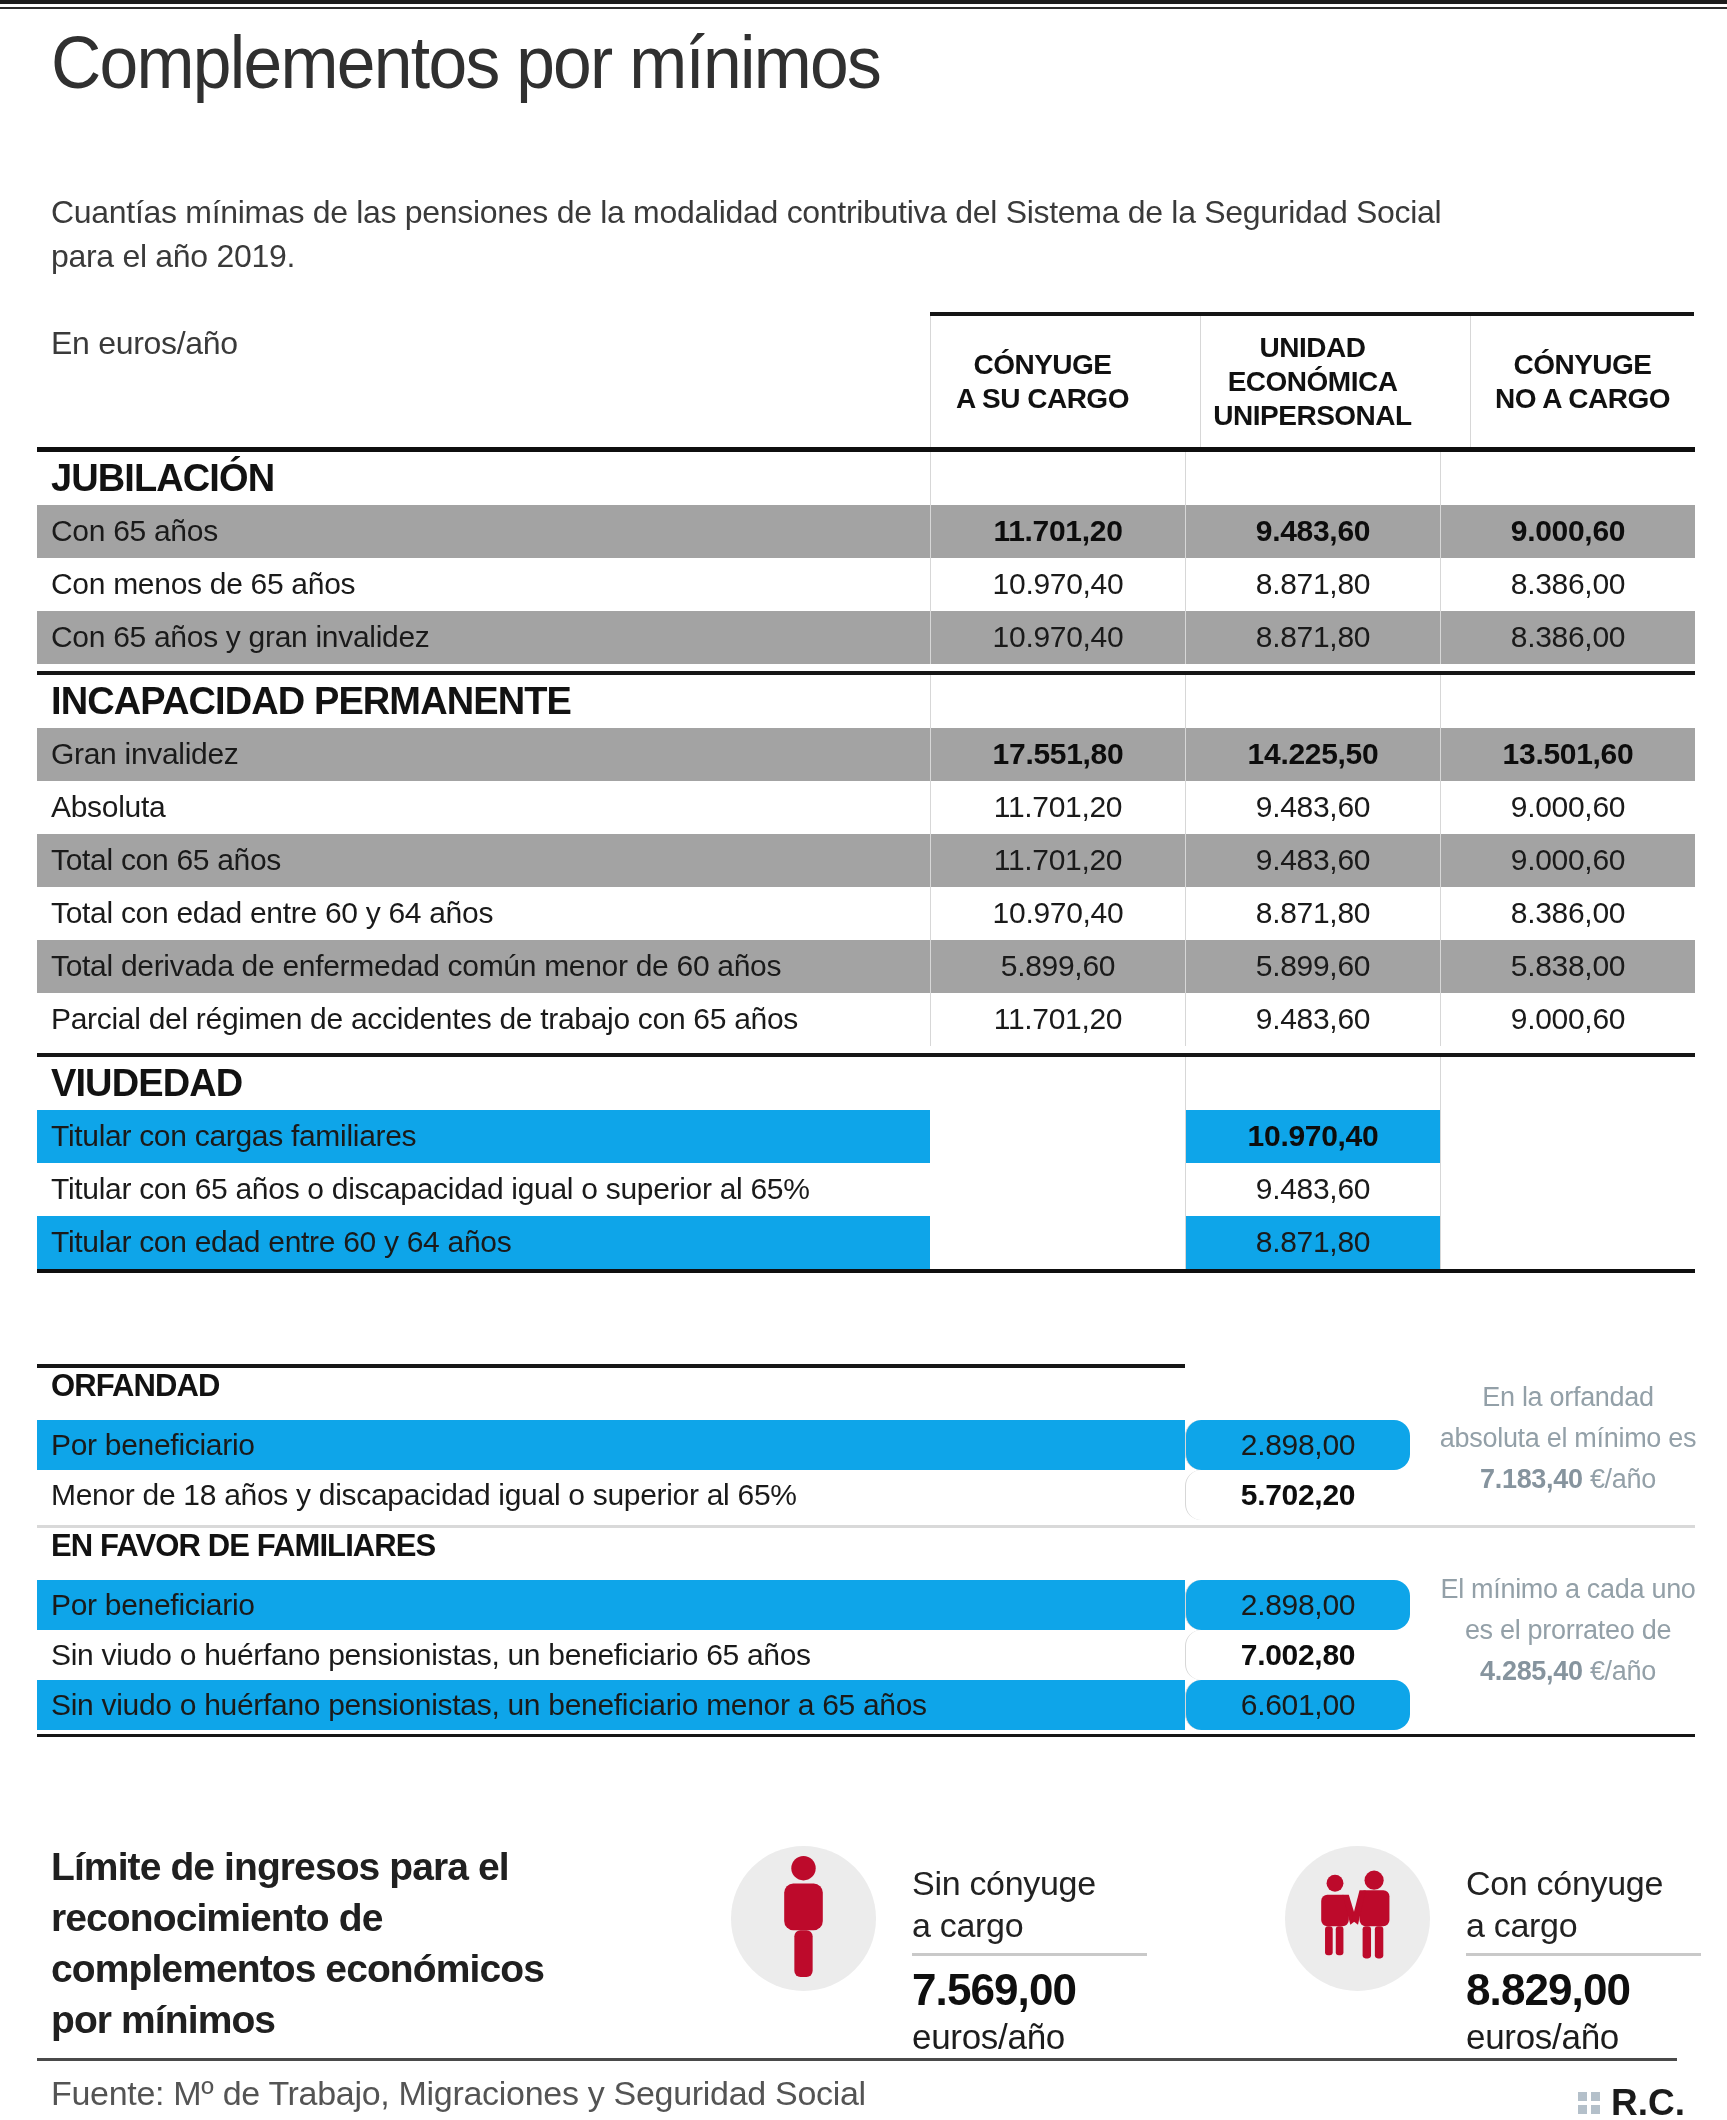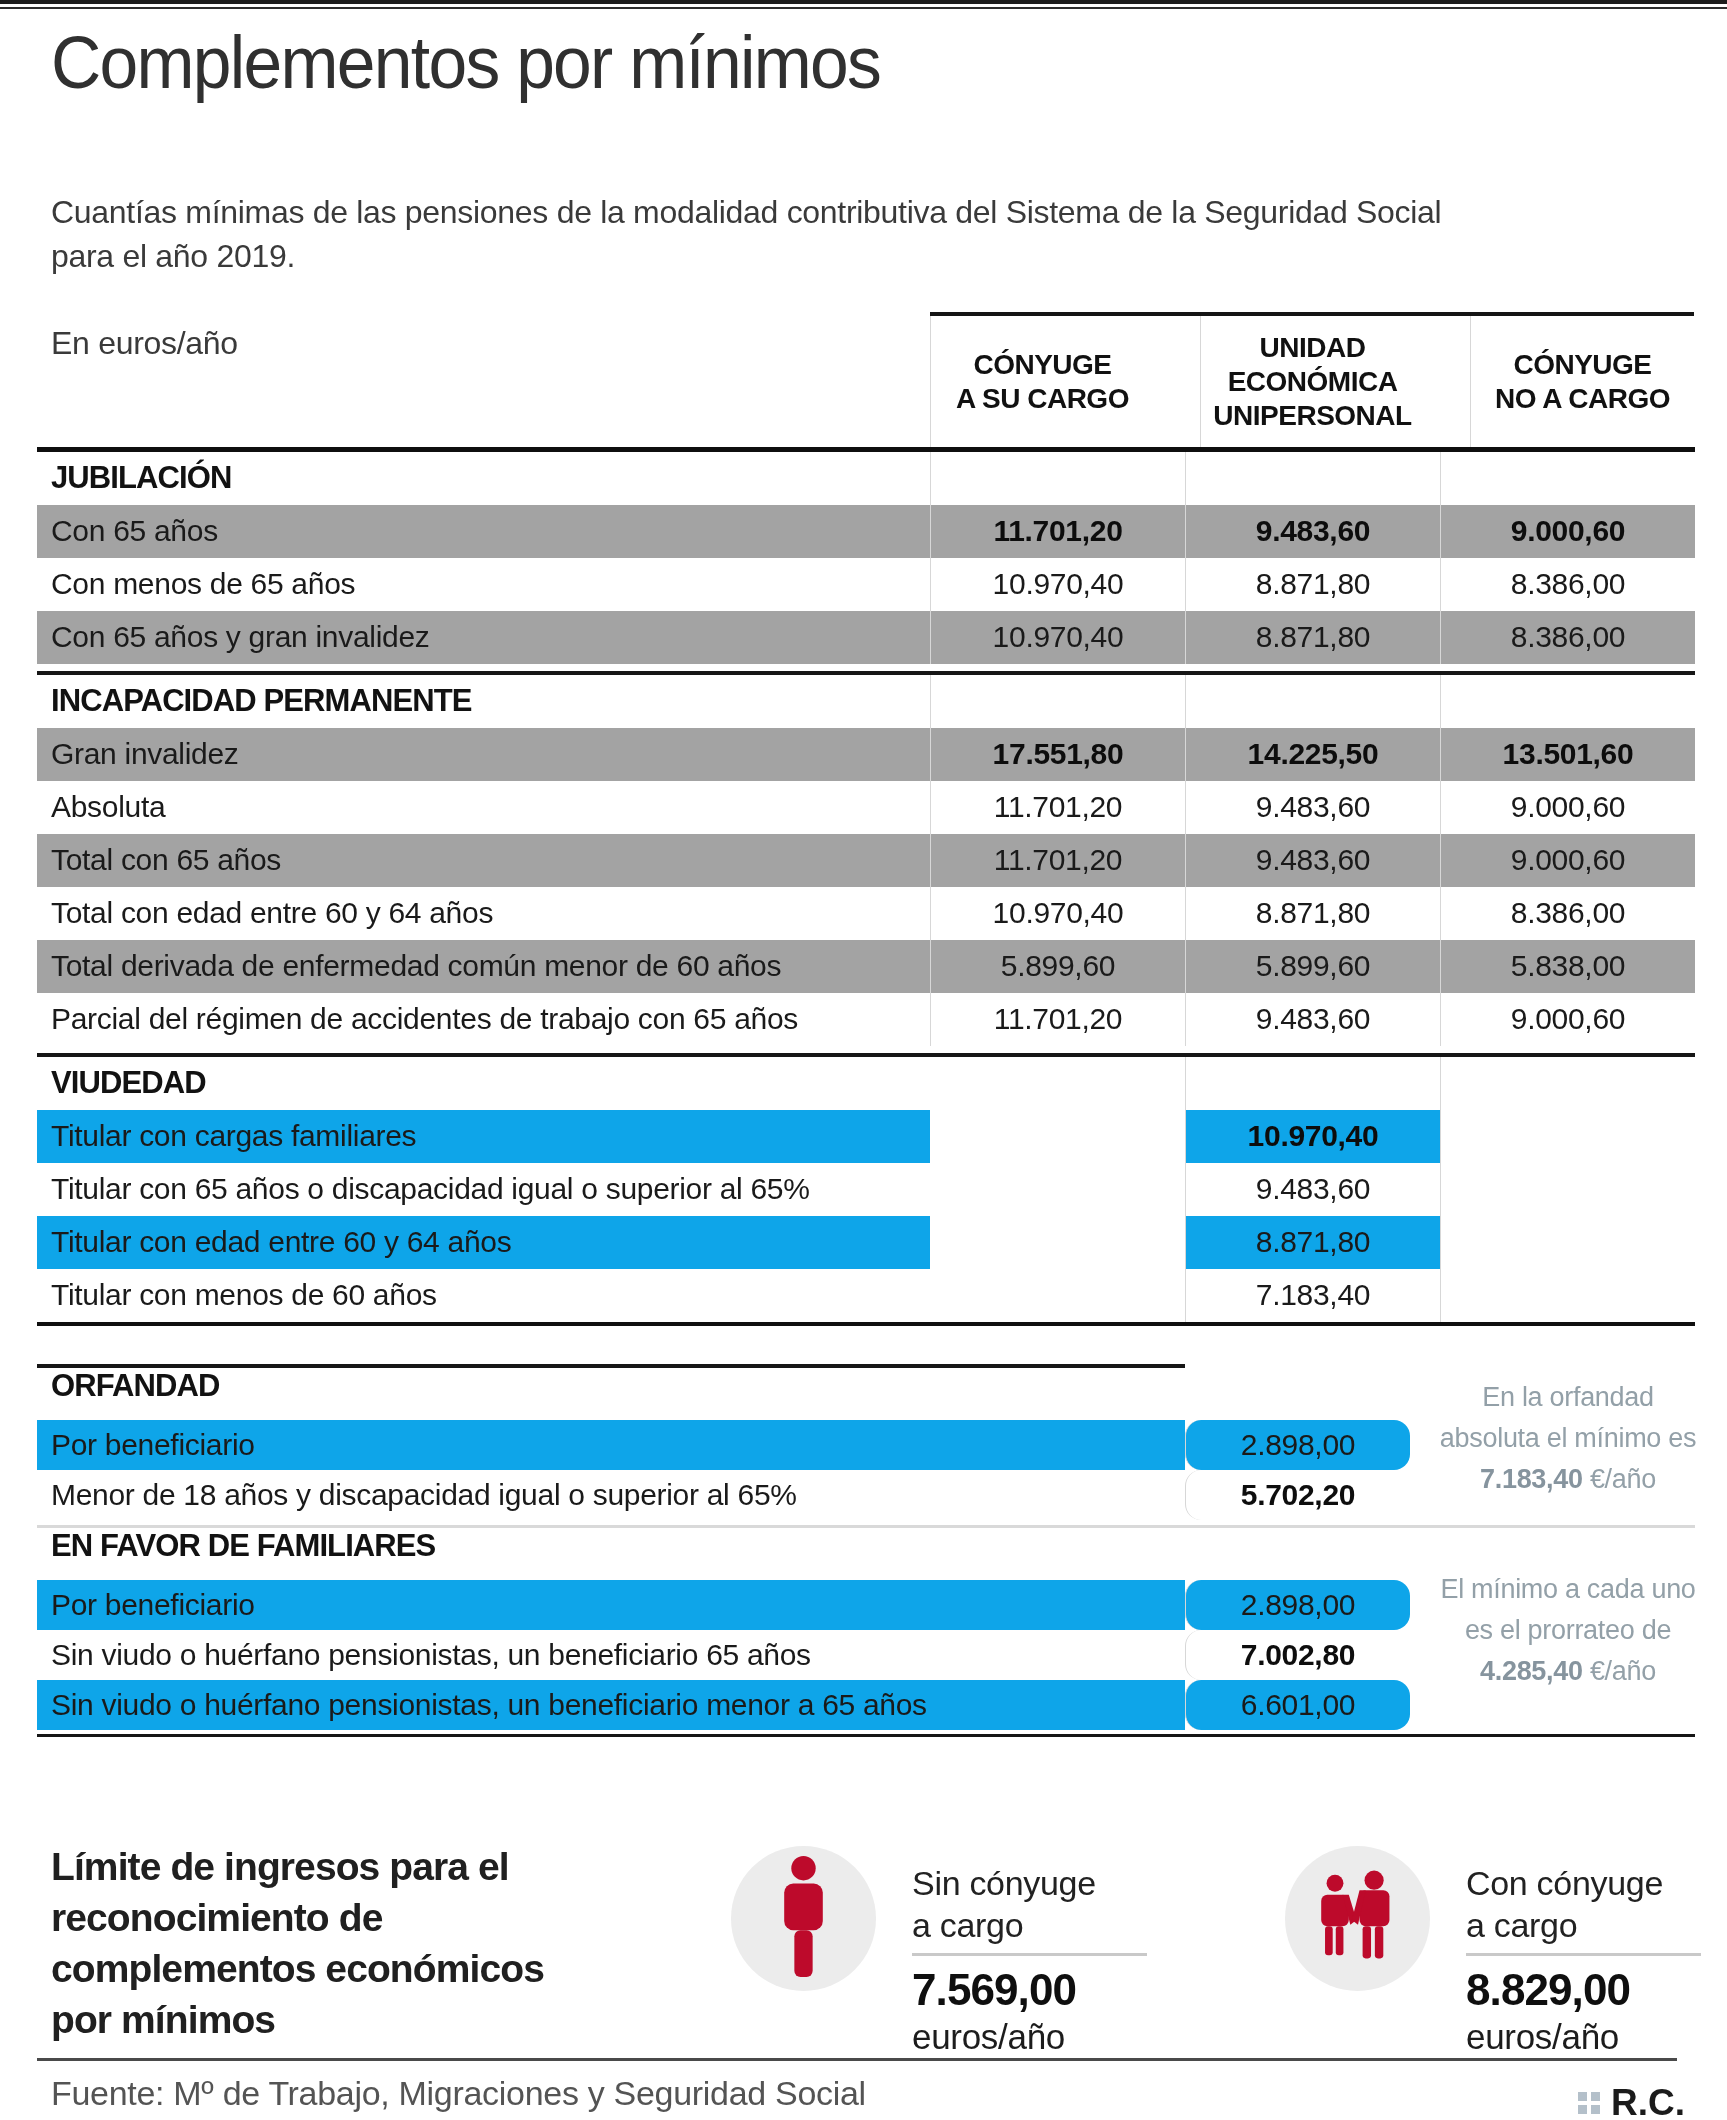--- a/index.html
+++ b/index.html
@@ -23,21 +23,21 @@
   #hdr-cols{display:flex;width:764px;border-top:4.6px solid #151515;box-sizing:border-box;gap:46px;}
   .hdr-cell{width:255px;display:flex;align-items:center;justify-content:center;text-align:center;
             font-weight:bold;font-size:28px;line-height:34px;border-left:0.9px solid #d7d7d7;
             white-space:pre-line;letter-spacing:-0.5px;box-sizing:border-box;color:#111;}
   .rule{height:3.7px;background:#161616;}
   .rule-5{height:4.6px;background:#0f0f0f;}
   .rule-gray{height:2.8px;background:#d9d9d9;}
   .sec-pad{padding-bottom:7.4px;}
   .sec-row{display:flex;height:53px;}
   .sec-name{width:893px;display:flex;align-items:center;padding-left:14px;font-weight:bold;
-            font-size:31px;letter-spacing:-0.9px;box-sizing:border-box;color:#121212;}
+            font-size:38px;letter-spacing:-0.9px;box-sizing:border-box;color:#121212;}
   .row{display:flex;height:53px;}
   .cell-label{box-sizing:border-box;width:893px;padding-left:14px;display:flex;align-items:center;font-size:30px;}
   .cell{width:255px;display:flex;align-items:center;justify-content:center;font-size:30px;box-sizing:border-box;}
   .vline{border-left:0.9px solid #d7d7d7;}
   .striped{background:#a3a3a3;}
   .cell-striped{background:#0ea5e9;}
   .boldv{font-weight:bold;color:#0d0d0d;}
 
   
   #secondary{left:37px;top:1364px;width:1658px;}
@@ -197,26 +197,20 @@
             <div class="cell"></div>
             <div class="cell vline">9.483,60</div>
             <div class="cell vline"></div>
           </div>
           <div class="row">
             <div class="cell-label cell-striped">Titular con edad entre 60 y 64 años</div>
             <div class="cell"></div>
             <div class="cell vline cell-striped">8.871,80</div>
             <div class="cell vline"></div>
           </div>
-          <div class="row">
-            <div class="cell-label">Titular con menos de 60 años</div>
-            <div class="cell"></div>
-            <div class="cell vline">7.183,40</div>
-            <div class="cell vline"></div>
-          </div>
         </div>
         <div class="rule-5"></div>
       </div>
   </div>
 
   <div class="abs" id="secondary">
       <div id="orf-top-rule"></div>
       <div class="sec-row2">
         <div class="sec-name2">ORFANDAD</div>
         <div class="spacer2 vline"></div>

